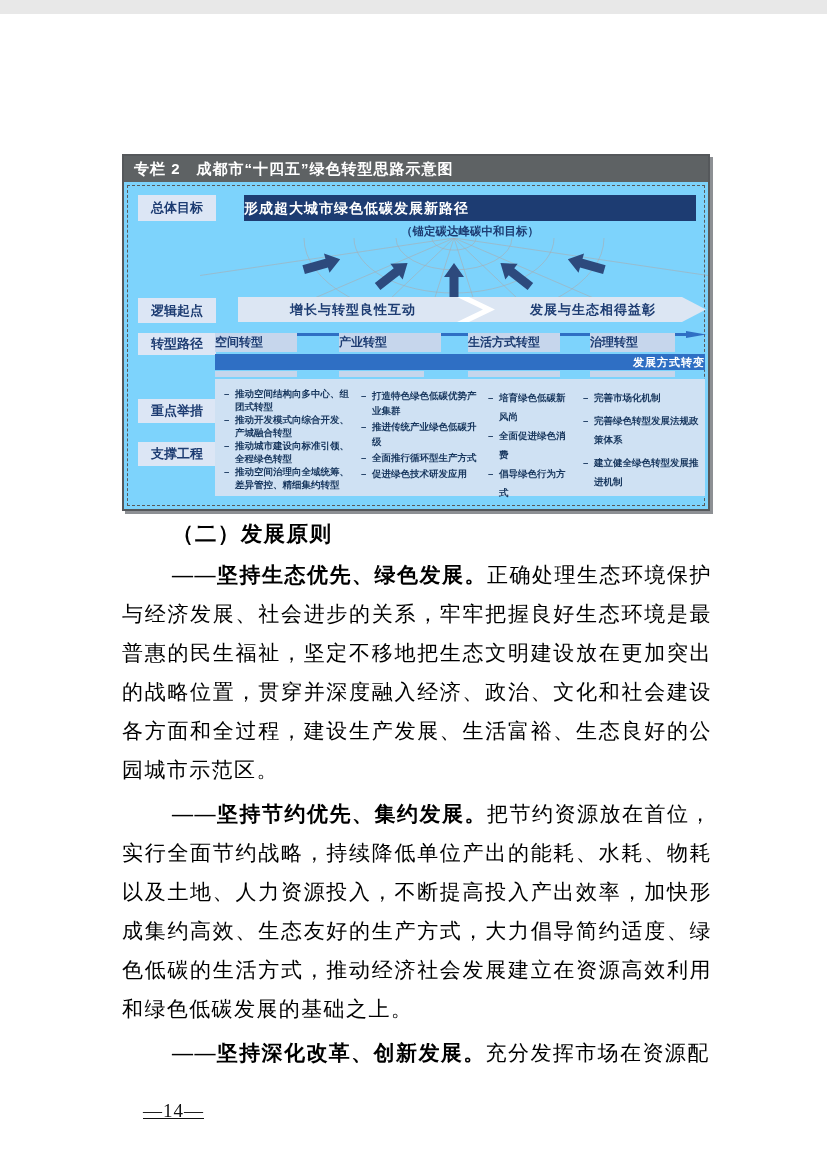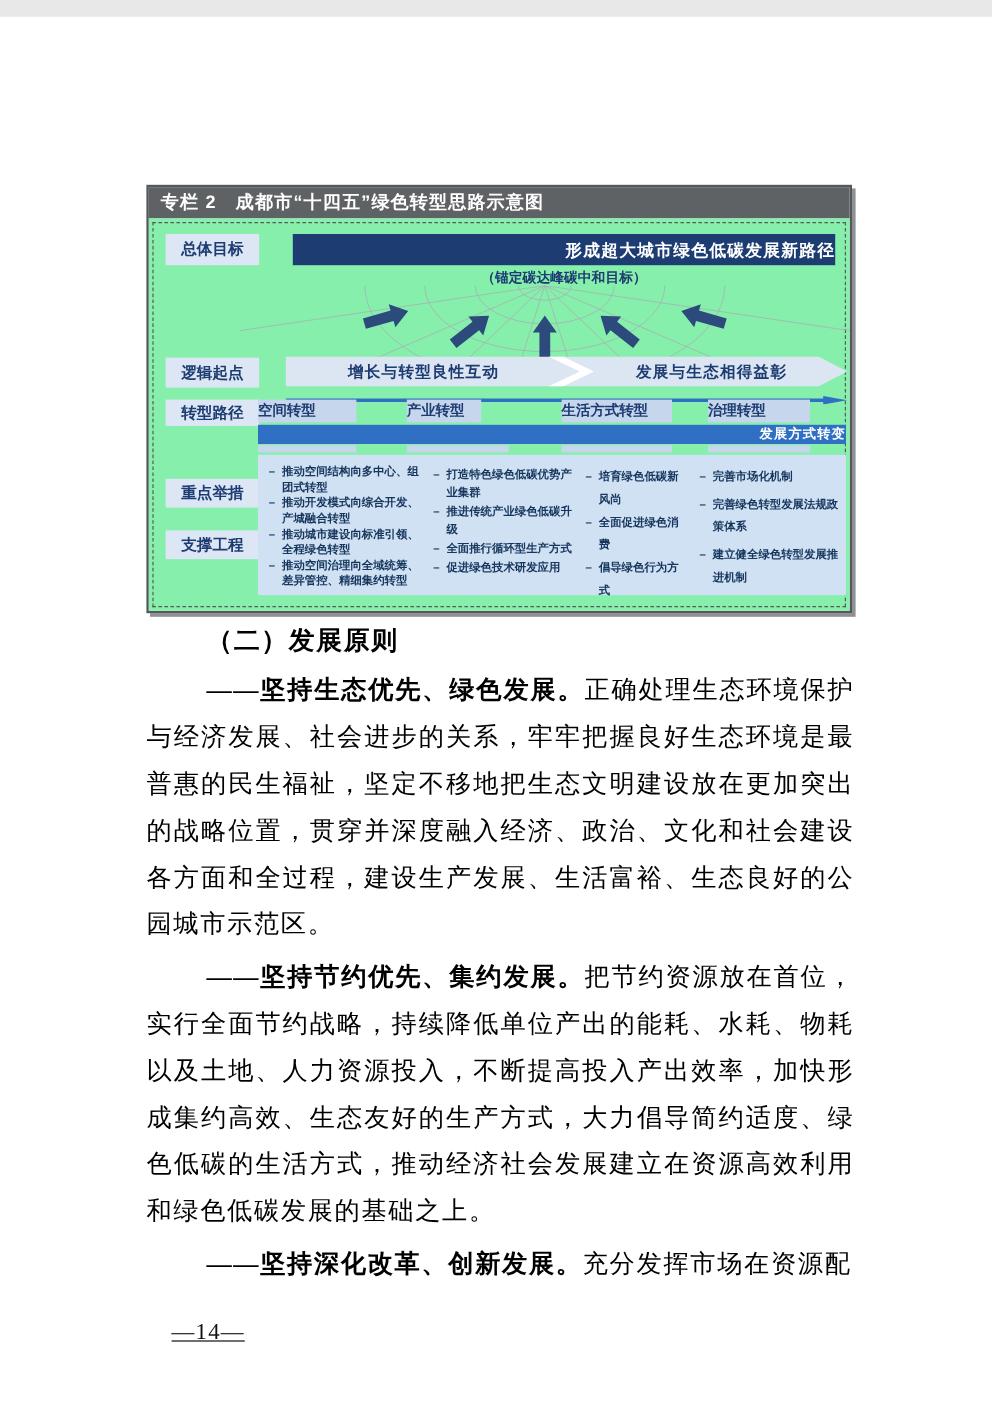--- a/index.html
+++ b/index.html
@@ -5,52 +5,52 @@
   html,body{margin:0;padding:0;background:#e8e8e8;}
   .page{position:relative;width:827px;height:1170px;background:#ffffff;margin:14px auto;
         font-family:"Liberation Serif","DejaVu Serif",serif;overflow:hidden;}
 
   
   .panel-box{position:absolute;left:122px;top:140px;width:584px;
              border:2px solid #55585b;box-shadow:3px 3px 0 #8d9094;background:#fff;
              font-family:"Liberation Sans","DejaVu Sans",sans-serif;}
   .panel-title{height:26px;background:#5e6264;color:#ffffff;font-size:15px;font-weight:bold;
                line-height:26px;padding-left:10px;letter-spacing:1px;}
-  .panel-content{position:relative;height:327px;background:#86efac;padding-left:10px;}
+  .panel-content{position:relative;height:327px;background:#7dd3fc;padding-left:10px;}
   .dashed-frame{position:absolute;left:3px;top:3px;right:3px;bottom:3px;
                 border:1px dashed #5a5a5a;pointer-events:none;}
 
   .rlabel{position:absolute;left:14px;width:78px;background:#dce6f5;color:#1d3c72;
           font-weight:bold;font-size:13px;text-align:center;}
   .lbl-goal{top:13px;height:26px;line-height:26px;}
   .lbl-logic{top:116px;height:25px;line-height:25px;}
   .lbl-path{top:151px;height:22px;line-height:22px;}
   .lbl-measure{top:217px;height:24px;line-height:24px;}
   .lbl-support{top:260px;height:24px;line-height:24px;}
 
   .goal-bar{position:absolute;left:120px;top:13px;width:452px;height:26px;background:#1d3c72;
-            color:#fff;font-size:14px;font-weight:bold;text-align:right;line-height:26px;letter-spacing:1px;}
+            color:#fff;font-size:14px;font-weight:bold;text-align:left;line-height:26px;letter-spacing:1px;}
   .goal-sub{position:absolute;left:120px;top:42px;width:452px;text-align:center;
             color:#1d3c72;font-size:11.5px;font-weight:bold;}
 
   .fan{position:absolute;left:76px;top:56px;width:508px;height:60px;}
 
   .chevron{position:absolute;left:114px;top:115px;width:468px;height:25px;}
   .chevron svg{position:absolute;left:0;top:0;}
   .chev-text{position:absolute;top:0;height:25px;line-height:25px;text-align:center;
              color:#1d3c72;font-size:13px;font-weight:bold;letter-spacing:1px;}
   .chev-left{left:10px;width:210px;}
   .chev-right{left:257px;width:196px;}
   .thin-arrow{position:absolute;left:114px;top:142px;width:468px;height:7px;}
 
   .tboxes{position:absolute;left:0;top:0;width:100%;height:0;}
   .tbox{position:absolute;top:151px;height:19px;background:#c6d6ec;color:#1d3c72;
         font-size:12px;font-weight:bold;text-align:left;line-height:19px;}
   .tbox:nth-child(1){left:91px;width:82px;}
-  .tbox:nth-child(2){left:215px;width:62px;}
+  .tbox:nth-child(2){left:215px;width:102px;}
   .tbox:nth-child(3){left:344px;width:92px;}
   .tbox:nth-child(4){left:466px;width:85px;}
 
   .dev-bar{position:absolute;left:91px;top:172px;width:490px;height:16px;background:#2f6fc4;
            color:#fff;font-size:11px;font-weight:bold;text-align:right;line-height:16px;letter-spacing:1px;}
   .tab{position:absolute;top:189px;height:6px;background:#c6d6ec;}
   .tab1{left:91px;width:82px;}.tab2{left:215px;width:85px;}.tab3{left:344px;width:92px;}.tab4{left:466px;width:85px;}
 
   .mpanel{position:absolute;left:91px;top:197px;width:490px;height:117px;background:#cfe1f3;
           display:flex;box-sizing:border-box;padding:9px 6px 4px 9px;justify-content:space-between;}

